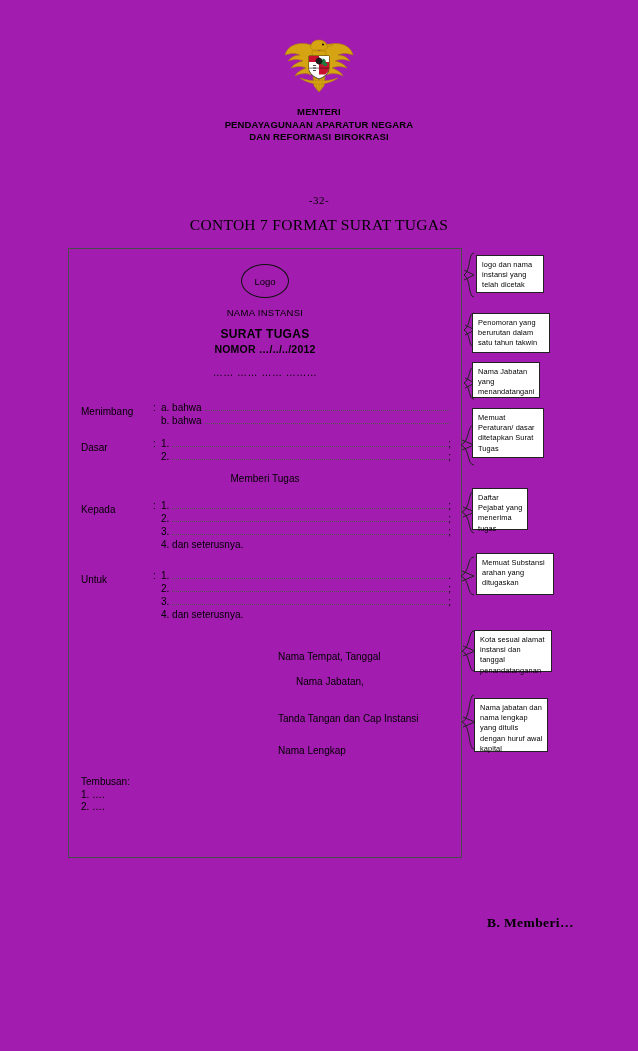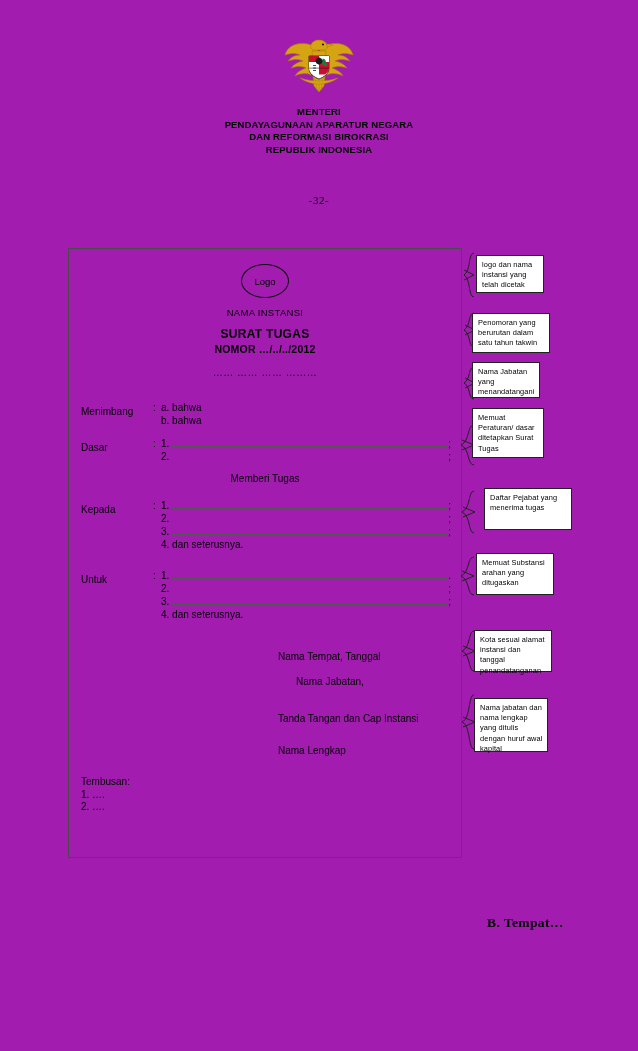--- a/index.html
+++ b/index.html
@@ -243,24 +243,24 @@
       <rect x="27" y="31.5" width="20" height="1.3" fill="#1A1A1A" opacity="0.45"></rect>
 
       <path d="M18 42 C24 44 30 45 37 45 C44 45 50 44 56 42 C50 46 44 48 37 48 C30 48 24 46 18 42 Z" fill="#D6A412" stroke="#A87E0A" stroke-width="0.5"></path>
     </svg>
   </div>
 
   <div class="ministry">
     <div>MENTERI</div>
     <div>PENDAYAGUNAAN APARATUR NEGARA</div>
     <div>DAN REFORMASI BIROKRASI</div>
-    <div>REPUBLIK INDONESIA</div>
   </div>
 
   <div class="page-no">-32-</div>
+  <div class="doc-title">CONTOH 7 FORMAT SURAT TUGAS</div>
 
   <div class="letter-frame">
     <div class="logo-ellipse">Logo</div>
     <div class="instansi">NAMA INSTANSI</div>
     <div class="surat-tugas">SURAT TUGAS</div>
     <div class="nomor">NOMOR …/../../2012</div>
     <div class="dots-line">…… …… …… ………</div>
 
     <div class="field" style="left:12px; top:152px; width:370px;">
       <span class="lbl">Menimbang</span>
@@ -406,20 +406,20 @@
     <svg width="20" height="56" viewBox="0 0 20 56">
         <path d="M14 1 C8 1 11 24 2 28 C11 32 8 55 14 55" fill="none" stroke="#222" stroke-width="1"></path>
         <path d="M3 23 L15 28 L3 33" fill="none" stroke="#222" stroke-width="1"></path>
       </svg>
   </div>
 
   <div class="callout" style="left:476px; top:255px; width:68px; height:38px;">logo dan nama instansi yang telah dicetak</div>
   <div class="callout" style="left:472px; top:313px; width:78px; height:40px;">Penomoran yang berurutan dalam satu  tahun takwin</div>
   <div class="callout" style="left:472px; top:362px; width:68px; height:36px;">Nama  Jabatan yang menandatangani</div>
   <div class="callout" style="left:472px; top:408px; width:72px; height:50px;">Memuat Peraturan/ dasar ditetapkan Surat Tugas</div>
-  <div class="callout" style="left:472px; top:488px; width:88px; height:42px;margin-left:12px;">Daftar Pejabat yang menerima tugas</div>
+  <div class="callout" style="left:472px; top:488px; width:56px; height:42px;">Daftar Pejabat yang menerima tugas</div>
   <div class="callout" style="left:476px; top:553px; width:78px; height:42px;">Memuat Substansi arahan yang ditugaskan</div>
   <div class="callout" style="left:474px; top:630px; width:78px; height:42px;">Kota sesuai alamat instansi dan tanggal penandatanganan</div>
   <div class="callout" style="left:474px; top:698px; width:74px; height:54px;">Nama jabatan dan nama lengkap yang ditulis dengan huruf  awal kapital</div>
 
-  <div class="footer-note" style="left:487px; top:915px;">B. Tempat…</div>
+  <div class="footer-note" style="left:487px; top:915px;">B. Memberi…</div>
 
 </div>
 
 </body></html>

